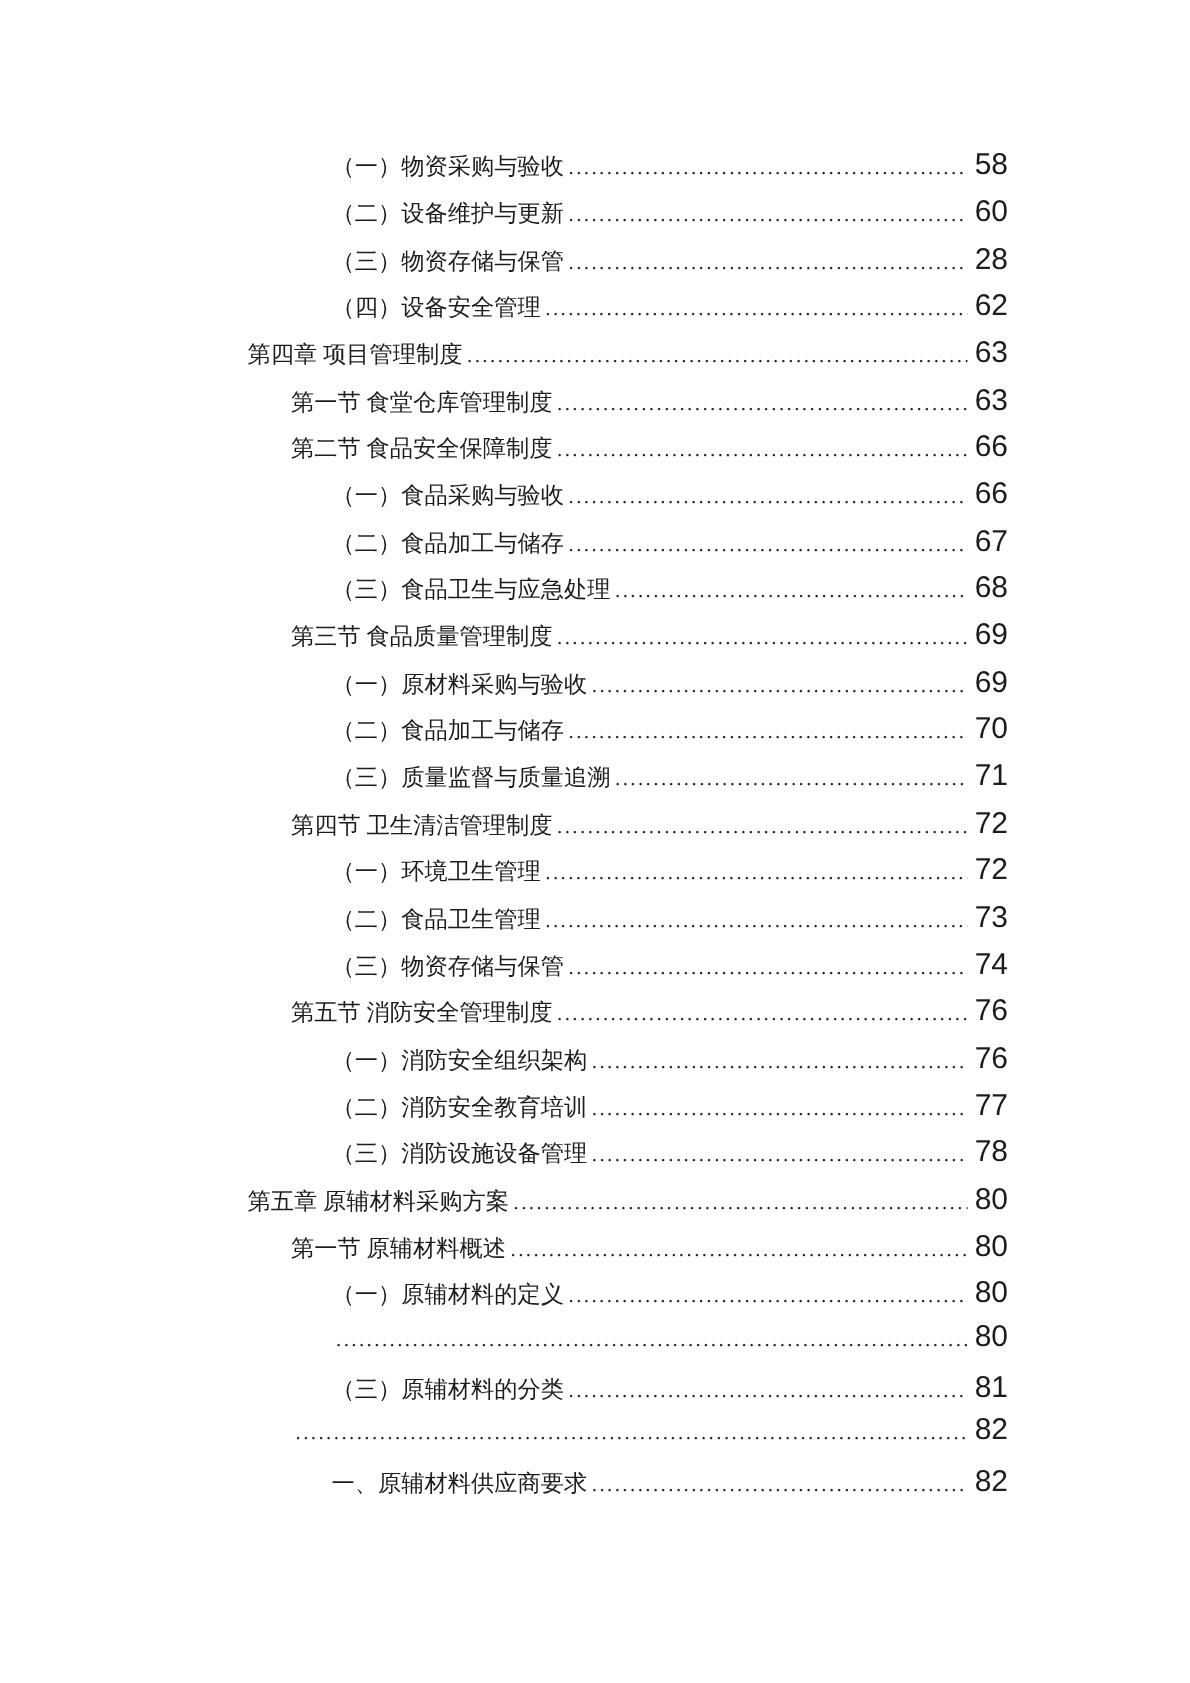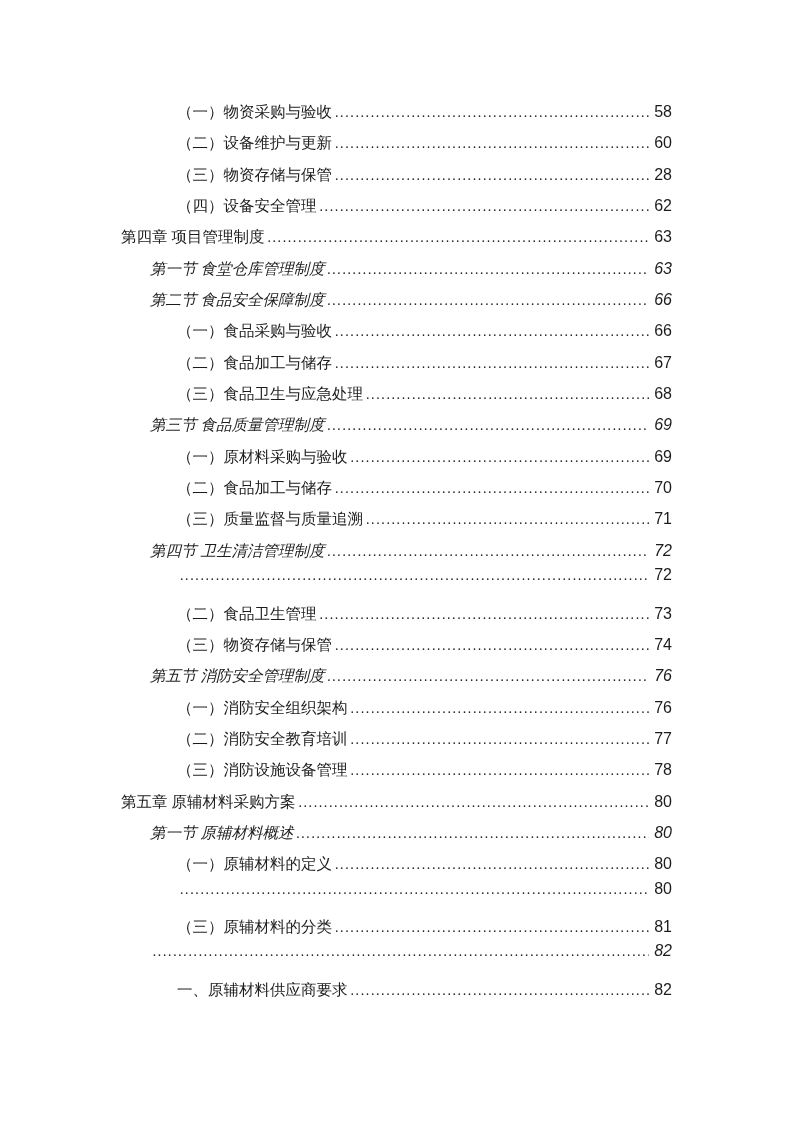--- a/index.html
+++ b/index.html
@@ -22,43 +22,44 @@
     right: 121px;
     top: 96px;
   }
   .toc-row {
     display: flex;
     align-items: baseline;
     height: 31.35px;
     font-size: 15.5px;
     white-space: nowrap;
     cursor: pointer;
+    margin-left: 44px;
   }
   .toc-row.bold {
     font-weight: 400;
   }
-  .toc-row.level-1 { padding-left: 29px; font-style: italic; }
+  .toc-row.level-1 { padding-left: 29px; }
   .toc-row.level-2 { padding-left: 56px; }
   .toc-title {
     flex: 0 0 auto;
     line-height: 31.35px;
   }
   .dot-leader {
     flex: 1 1 auto;
     overflow: hidden;
     white-space: nowrap;
     font-size: 14px;
     letter-spacing: 1.6px;
     margin: 0 5px 0 3px;
     color: #222222;
   }
   .toc-page {
     flex: 0 0 auto;
     font-family: "Liberation Sans", sans-serif;
-    font-size: 16px;
+    font-size: 20px;
     text-align: left;
     min-width: 16px;
   }
 </style>
 </head>
 <body>
 
 <div class="doc-page">
   <div class="toc-list">
       <div class="toc-row level-2">
@@ -130,20 +131,21 @@
         <span class="toc-title">（三）质量监督与质量追溯</span>
         <span class="dot-leader">............................................................................................................................................................................................................................................................................................................</span>
         <span class="toc-page">71</span>
       </div>
       <div class="toc-row level-1">
         <span class="toc-title">第四节 卫生清洁管理制度</span>
         <span class="dot-leader">............................................................................................................................................................................................................................................................................................................</span>
         <span class="toc-page">72</span>
       </div>
       <div class="toc-row level-2">
+        <span class="toc-title">（一）环境卫生管理</span>
         <span class="dot-leader">............................................................................................................................................................................................................................................................................................................</span>
         <span class="toc-page">72</span>
       </div>
       <div class="toc-row level-2">
         <span class="toc-title">（二）食品卫生管理</span>
         <span class="dot-leader">............................................................................................................................................................................................................................................................................................................</span>
         <span class="toc-page">73</span>
       </div>
       <div class="toc-row level-2">
         <span class="toc-title">（三）物资存储与保管</span>

